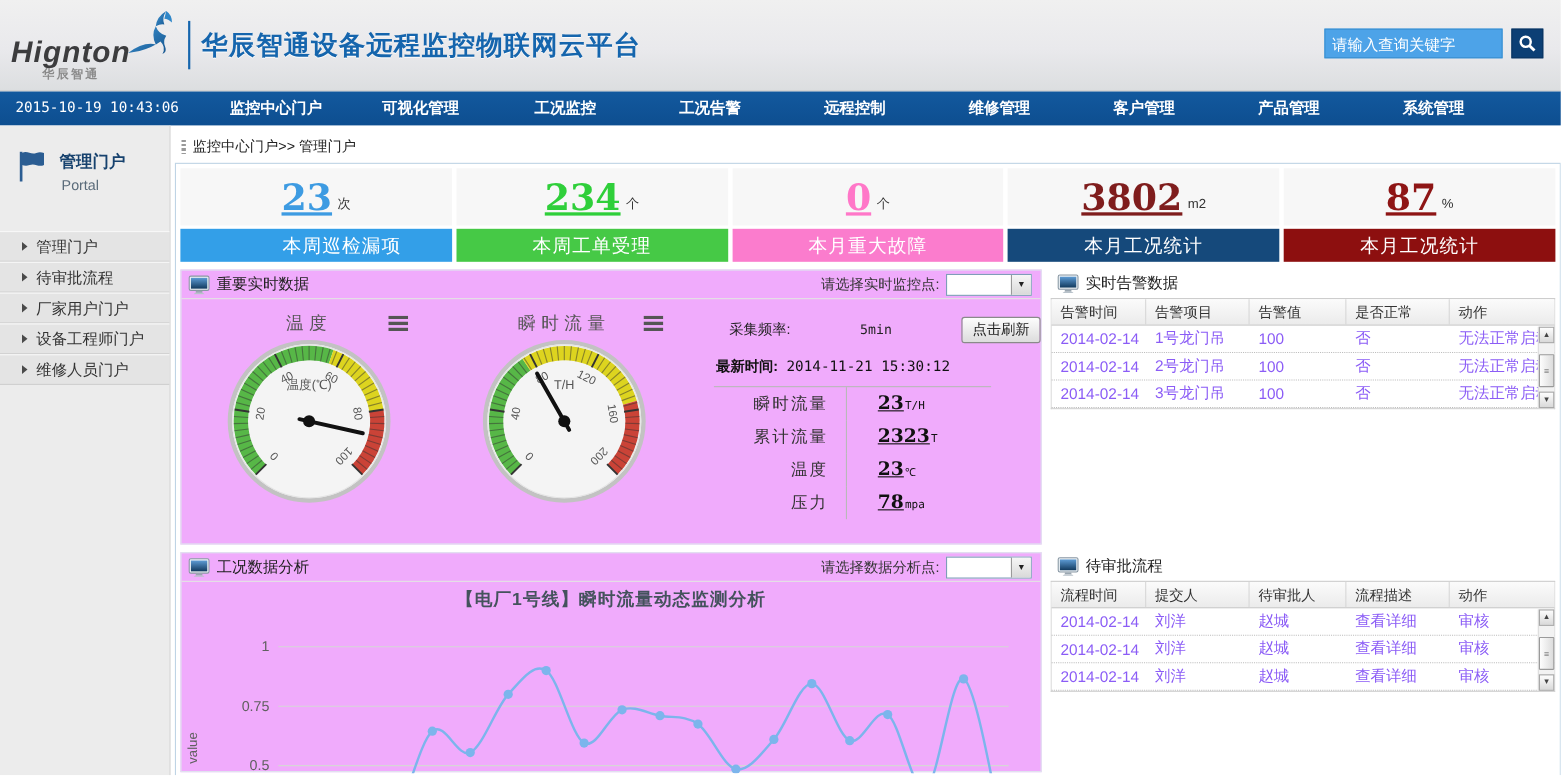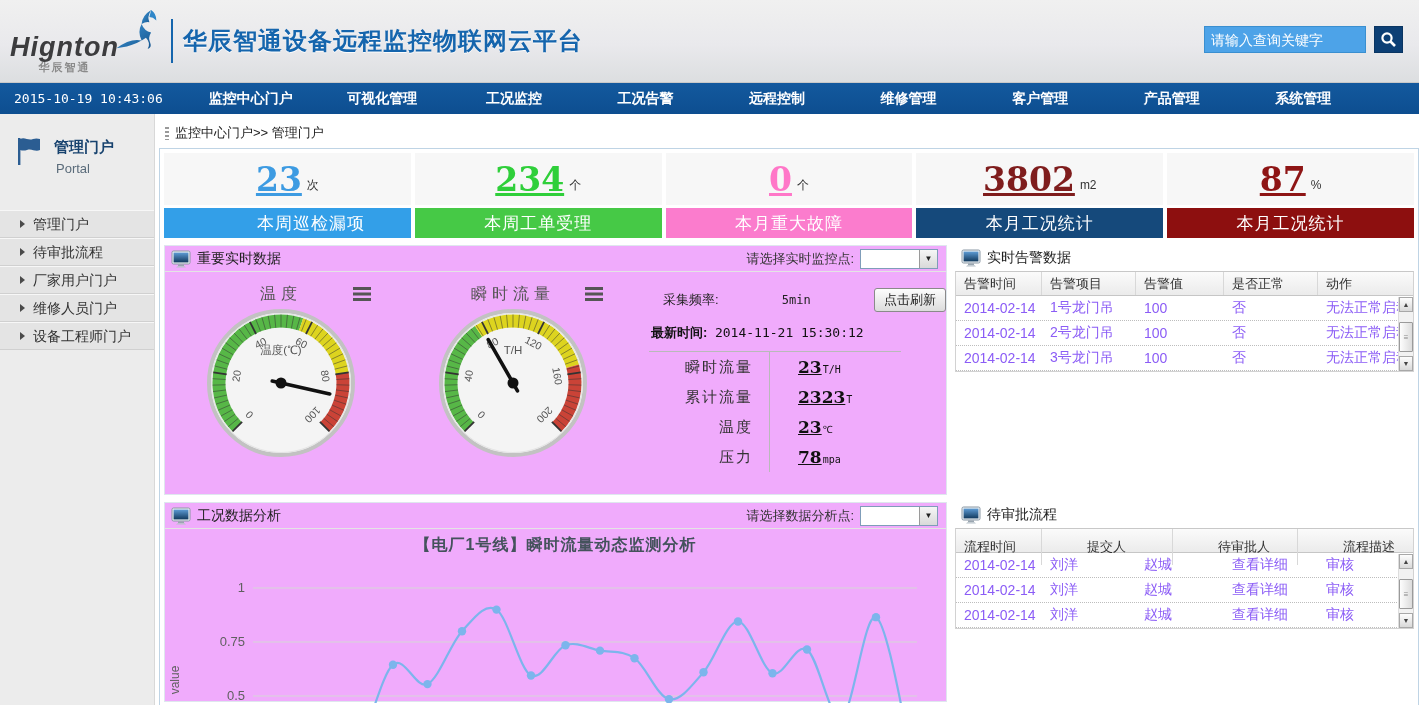--- a/index.html
+++ b/index.html
@@ -190,25 +190,25 @@
           <li class="side-item">
             <span class="tri"></span>
             <span>待审批流程</span>
           </li>
           <li class="side-item">
             <span class="tri"></span>
             <span>厂家用户门户</span>
           </li>
           <li class="side-item">
             <span class="tri"></span>
-            <span>维修人员门户</span>
+            <span>设备工程师门户</span>
           </li>
           <li class="side-item">
             <span class="tri"></span>
-            <span>设备工程师门户</span>
+            <span>维修人员门户</span>
           </li>
         </ul>
     </aside>
 
     <main>
       <div class="breadcrumb">
         <span class="bc-icon"></span>
         <span>监控中心门户&gt;&gt; 管理门户</span>
       </div>
 
@@ -566,21 +566,21 @@
             <div class="panel-header" style="border-bottom:none;">
               <svg width="20" height="18" viewBox="0 0 20 18">
                 <rect x="1" y="1" width="18" height="13" rx="1.5" fill="#e8eef2" stroke="#8a98a4"></rect>
                 <rect x="2.6" y="2.6" width="14.8" height="9.8" fill="url(#scrGrad)"></rect>
                 <rect x="7" y="14.4" width="6" height="1.8" fill="#9aa6b0"></rect>
                 <path d="M5 17.4 L15 17.4 L13.6 16.2 L6.4 16.2 Z" fill="#b8c2ca"></path>
               </svg>
               <span class="panel-title">待审批流程</span>
             </div>
             <div class="dtable" id="approval-table">
-                <div class="dt-h" style="grid-template-columns: 86px 94px 88px 94px 1fr; gap: 37px;">
+                <div class="dt-h" style="grid-template-columns: 86px 94px 88px 94px 1fr;">
                   <div class="dt-hc">流程时间</div>
                   <div class="dt-hc">提交人</div>
                   <div class="dt-hc">待审批人</div>
                   <div class="dt-hc">流程描述</div>
                   <div class="dt-hc">动作</div>
                 </div>
                 <div class="dt-r" style="grid-template-columns: 86px 94px 88px 94px 1fr;">
                   <div class="dt-c">2014-02-14</div>
                   <div class="dt-c">刘洋</div>
                   <div class="dt-c">赵城</div>

